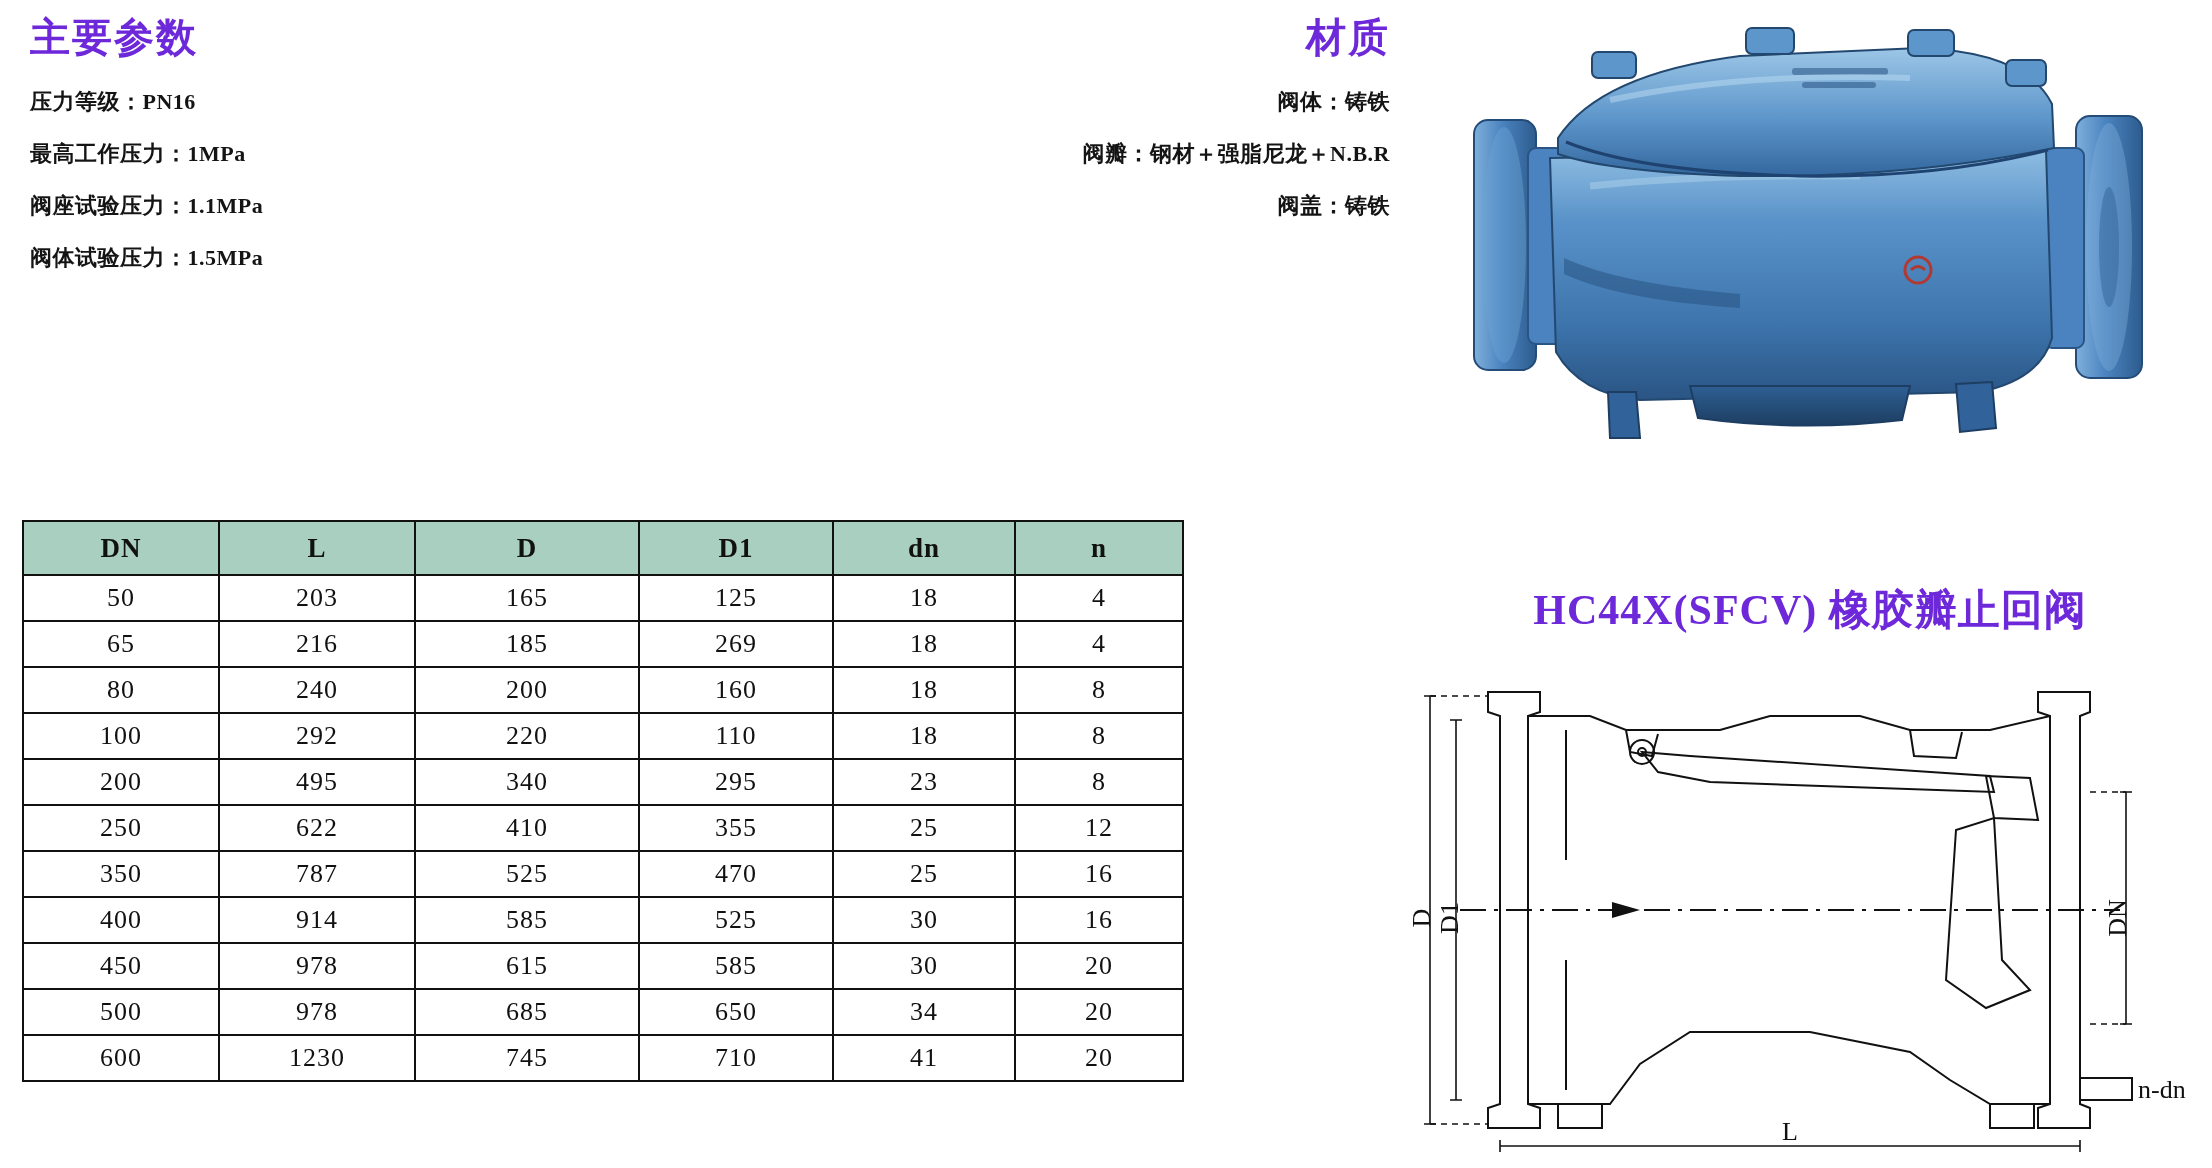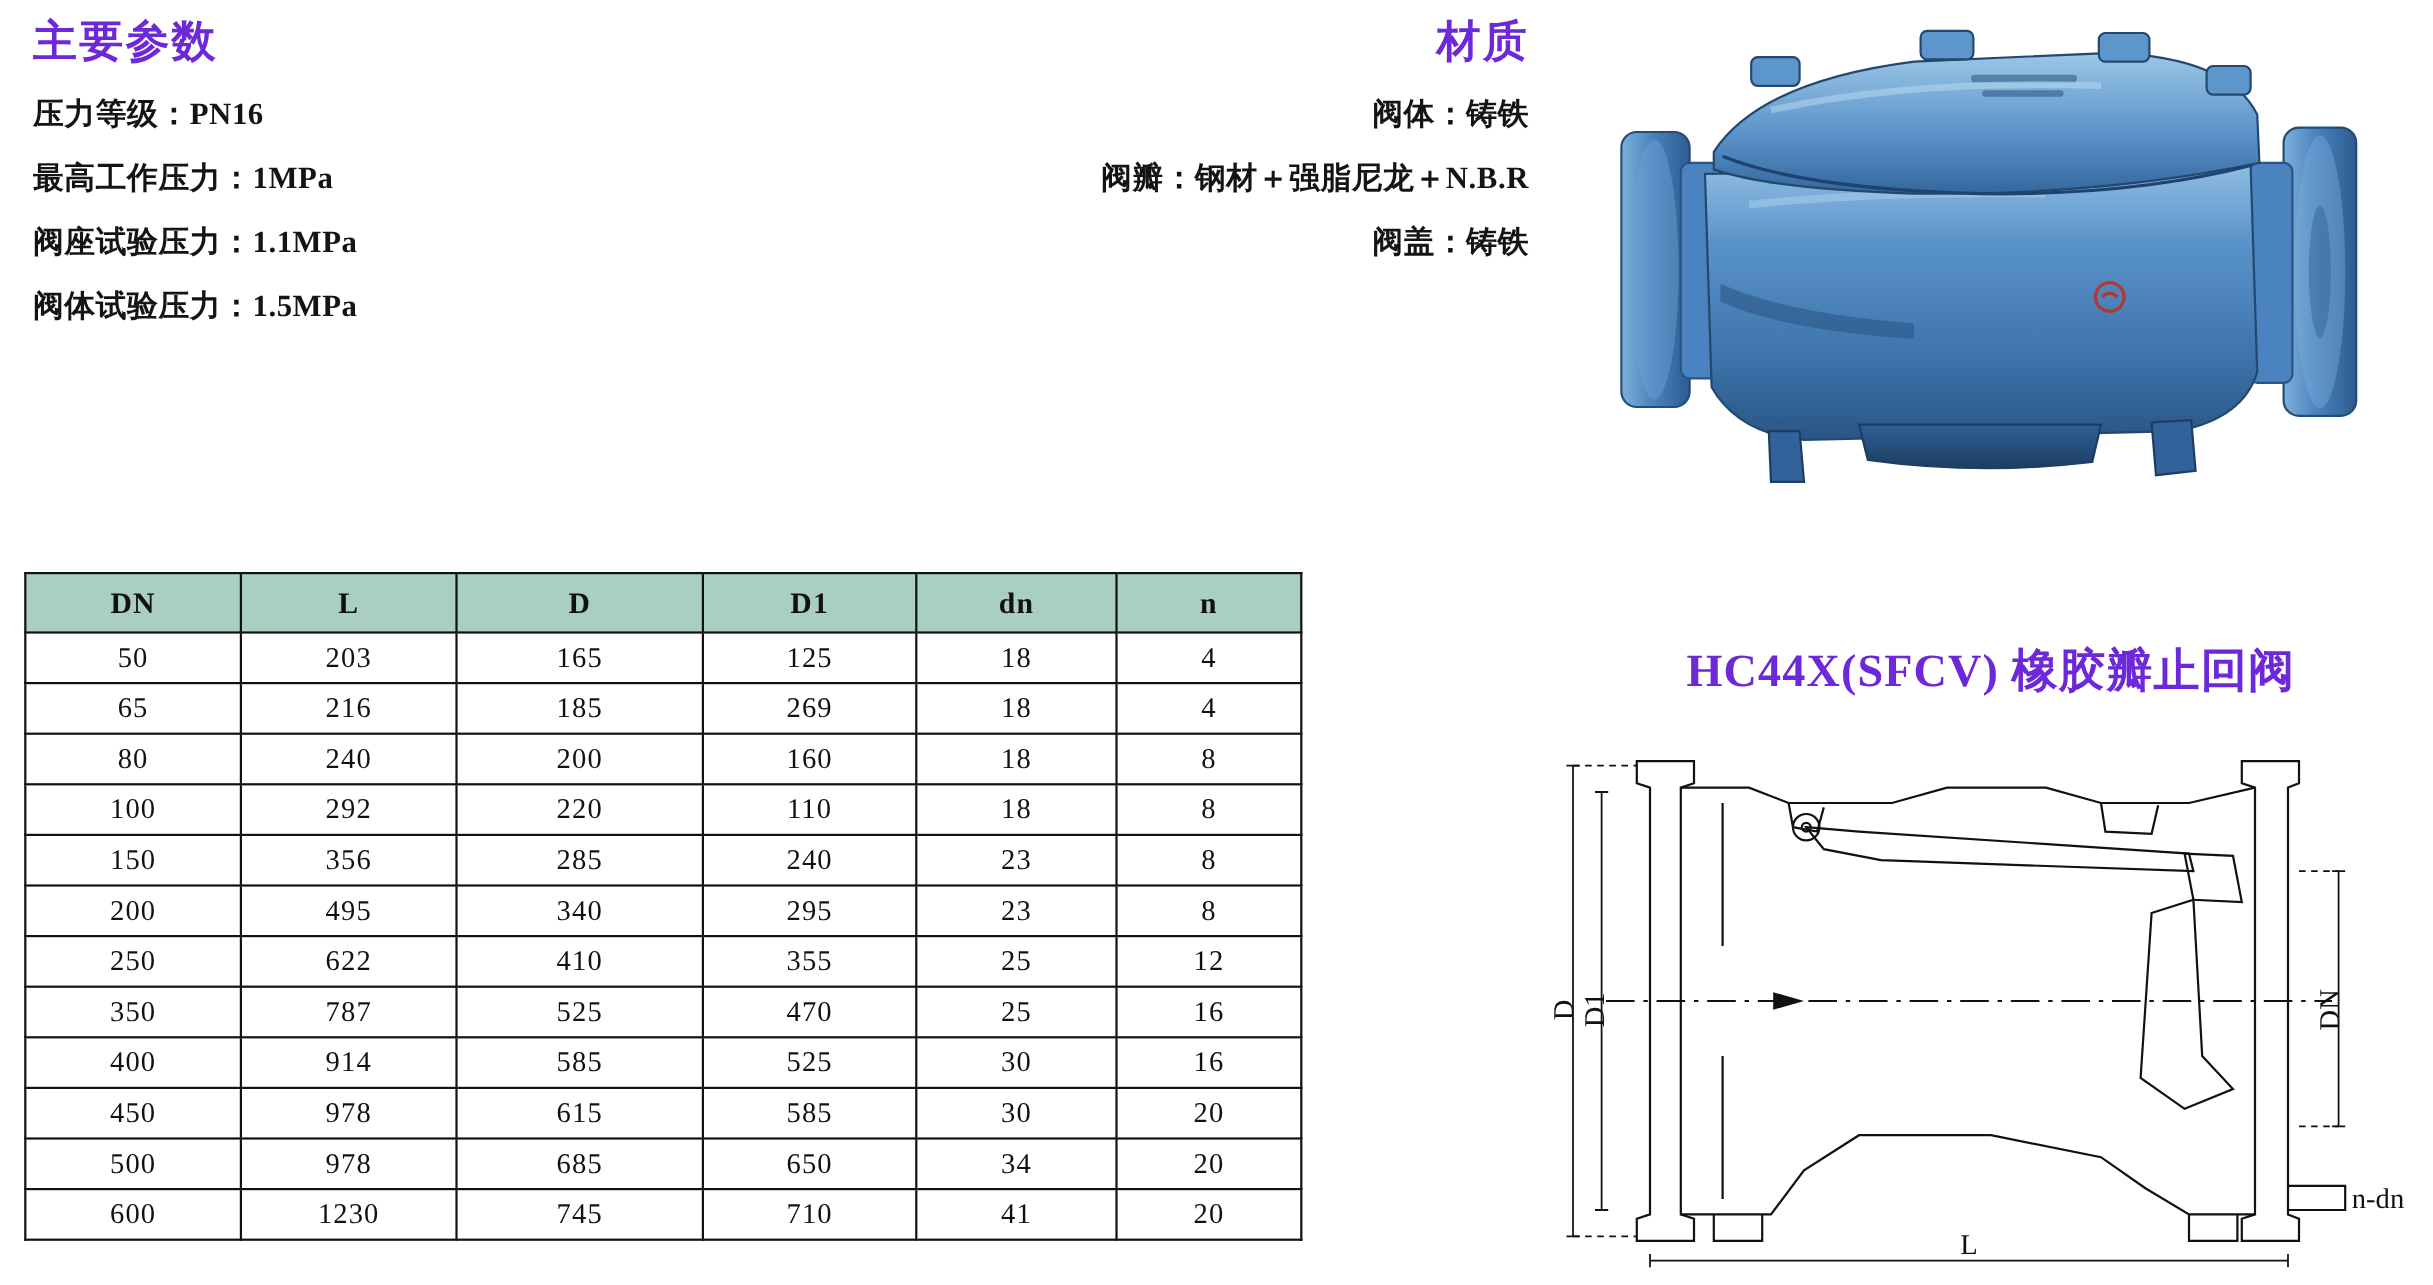--- a/index.html
+++ b/index.html
@@ -33,21 +33,21 @@
 
   .spec-title {
     font-family: "Liberation Serif", "DejaVu Serif", serif;
     font-weight: bold;
     font-size: 40px;
     letter-spacing: 2px;
     margin: 0 0 26px 0;
     color: #6d28d9;
   }
   .spec-line {
-    font-size: 28px;
+    font-size: 22px;
     line-height: 1.0;
     margin: 0 0 30px 0;
     white-space: nowrap;
     font-weight: 600;
     letter-spacing: 0.5px;
     color: #141414;
   }
   .spec-line .val {
     font-family: "Liberation Serif", "DejaVu Serif", serif;
   }
@@ -215,28 +215,20 @@
           <td>160</td>
           <td>18</td>
           <td>8</td>
         </tr>
         <tr>
           <td>100</td>
           <td>292</td>
           <td>220</td>
           <td>110</td>
           <td>18</td>
-          <td>8</td>
-        </tr>
-        <tr>
-          <td>150</td>
-          <td>356</td>
-          <td>285</td>
-          <td>240</td>
-          <td>23</td>
           <td>8</td>
         </tr>
         <tr>
           <td>200</td>
           <td>495</td>
           <td>340</td>
           <td>295</td>
           <td>23</td>
           <td>8</td>
         </tr>

